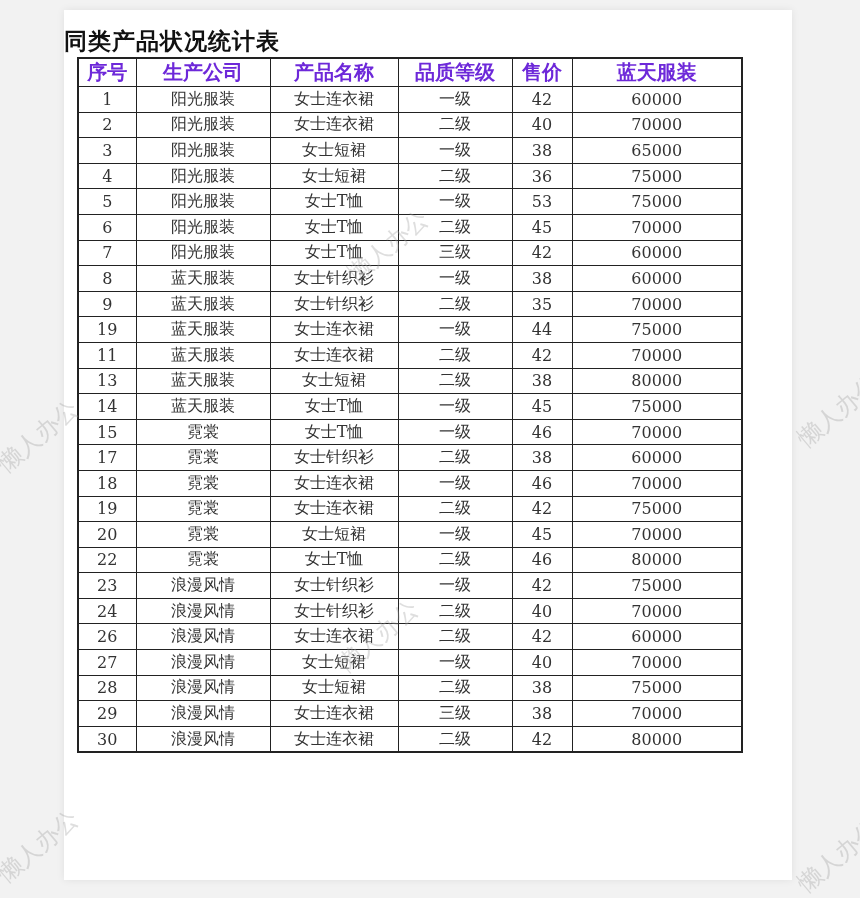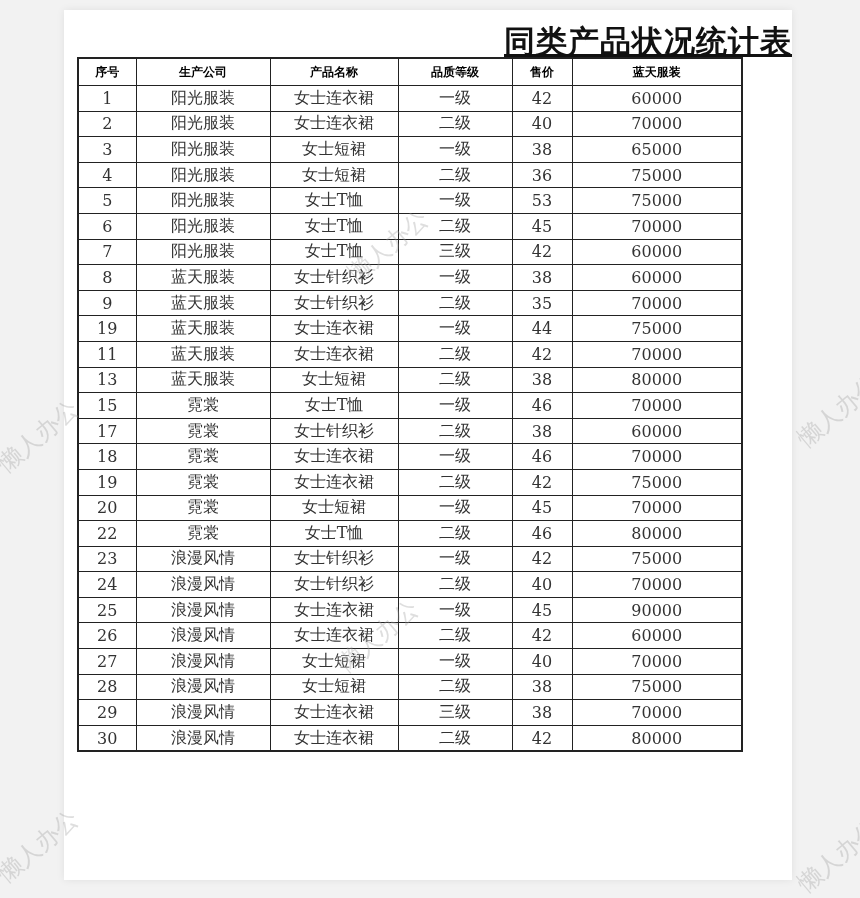--- a/index.html
+++ b/index.html
@@ -21,48 +21,47 @@
       width: 728px;
       height: 870px;
       background: #ffffff;
       box-shadow: 0 0 8px rgba(0,0,0,0.08);
     }
     .title {
       position: absolute;
       left: 0;
       top: 14px;
       width: 100%;
-      text-align: right;
+      text-align: left;
       font-family: "DejaVu Sans", "Liberation Sans", sans-serif;
       font-weight: bold;
-      font-size: 31px;
+      font-size: 23px;
       color: #111;
       letter-spacing: 1px;
       line-height: 34px;
-      text-decoration: underline;
     }
     table {
       position: absolute;
       left: 13px;
       top: 47px;
       border-collapse: collapse;
       border: 2px solid #222;
     }
     th, td {
       border: 1.5px solid #222;
       text-align: center;
       padding: 0;
       height: 24.6px;
       color: #333;
     }
     th {
       font-family: "DejaVu Sans", "Liberation Sans", sans-serif;
       font-weight: bold;
-      font-size: 12px;
-      color: #000000;
+      font-size: 20px;
+      color: #6d28d9;
       height: 26px;
     }
     td {
       font-size: 16px;
       font-weight: normal;
     }
     col.c0 { width: 58px; }
     col.c1 { width: 134px; }
     col.c2 { width: 128px; }
     col.c3 { width: 114px; }
@@ -193,20 +192,28 @@
         </tr>
         <tr>
           <td>13</td>
           <td>蓝天服装</td>
           <td>女士短裙</td>
           <td>二级</td>
           <td>38</td>
           <td>80000</td>
         </tr>
         <tr>
+          <td>14</td>
+          <td>蓝天服装</td>
+          <td>女士T恤</td>
+          <td>一级</td>
+          <td>45</td>
+          <td>75000</td>
+        </tr>
+        <tr>
           <td>15</td>
           <td>霓裳</td>
           <td>女士T恤</td>
           <td>一级</td>
           <td>46</td>
           <td>70000</td>
         </tr>
         <tr>
           <td>17</td>
           <td>霓裳</td>
@@ -255,28 +262,20 @@
           <td>42</td>
           <td>75000</td>
         </tr>
         <tr>
           <td>24</td>
           <td>浪漫风情</td>
           <td>女士针织衫</td>
           <td>二级</td>
           <td>40</td>
           <td>70000</td>
-        </tr>
-        <tr>
-          <td>25</td>
-          <td>浪漫风情</td>
-          <td>女士连衣裙</td>
-          <td>一级</td>
-          <td>45</td>
-          <td>90000</td>
         </tr>
         <tr>
           <td>26</td>
           <td>浪漫风情</td>
           <td>女士连衣裙</td>
           <td>二级</td>
           <td>42</td>
           <td>60000</td>
         </tr>
         <tr>

